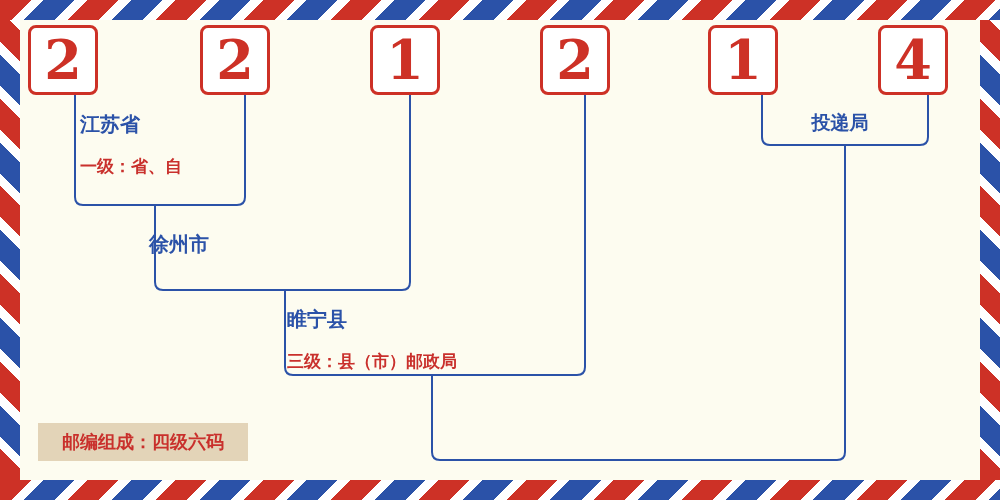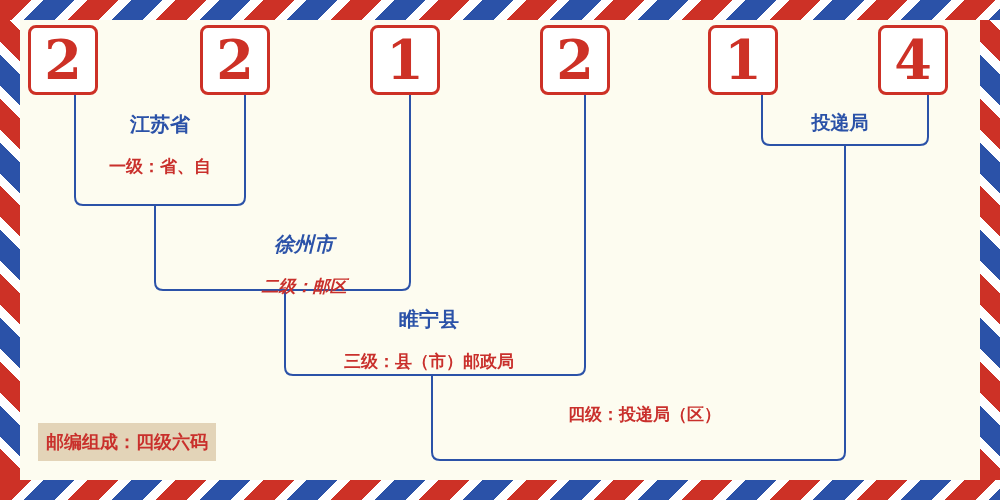--- a/index.html
+++ b/index.html
@@ -19,35 +19,35 @@
 
   .connectors{ position:absolute; left:0; top:0; z-index:2; }
   .connectors path{ fill:none; stroke:var(--blue,#2b50a0); stroke-width:2; }
 
   .digit-box{ position:absolute; top:25px; width:70px; height:70px; background:#fff;
     border:3px solid var(--red,#cd3126); border-radius:8px;
     display:flex; align-items:center; justify-content:center; z-index:3; }
   .digit{ font-family:"DejaVu Serif",serif; font-weight:bold; font-size:54px; line-height:1;
     color:var(--red,#cd3126); }
 
-  .level{ position:absolute; text-align:center; z-index:3; }
+  .level{ position:absolute; z-index:3; }
   .lvl-name{ color:var(--blue,#2b52a8); font-weight:bold; font-size:20px; line-height:1.15; }
   .lvl-desc{ color:var(--red2,#c9302c); font-weight:bold; font-size:17px; margin-top:18px; line-height:1.5; }
   .level1{ left:80px;  top:113px; width:160px; }
-  .level2{ left:157px; top:233px; width:294px;font-style:italic; }
+  .level2{ left:149px; top:233px; width:294px; }
   .level3{ left:287px; top:308px; width:284px; }
   .level4{ left:452px; top:392px; width:385px; }
   .level4 .lvl-desc{ margin-top:10px; }
 
   .delivery{ position:absolute; left:762px; top:110px; width:156px; text-align:center;
     color:var(--blue,#2b52a8); font-weight:bold; font-size:19px; z-index:3; }
 
   .footer-badge{ position:absolute; left:38px; top:423px; display:inline-block;
     background:var(--tan,#e3d4b8); color:var(--red2,#c9302c); font-weight:bold; font-size:18px;
-    padding:7px 8px; z-index:3; }
+    padding:7px 24px; z-index:3; }
 </style>
 </head>
 <body>
 
 <div class="stage">
 
   <div class="strip top"></div>
   <div class="strip bottom"></div>
   <div class="strip left"></div>
   <div class="strip right"></div>
@@ -81,29 +81,27 @@
 
   <div class="level level1">
     <div class="lvl-name">江苏省</div>
     <div class="lvl-desc">
       <div>一级：省、自</div>
     </div>
   </div>
 
   <div class="level level2">
     <div class="lvl-name">徐州市</div>
-    <div class="lvl-desc">二级：邮区</div>
   </div>
 
   <div class="level level3">
     <div class="lvl-name">睢宁县</div>
     <div class="lvl-desc">三级：县（市）邮政局</div>
   </div>
 
   <div class="level level4">
-    <div class="lvl-desc">四级：投递局（区）</div>
   </div>
 
   <div class="delivery">投递局</div>
 
   <div class="footer-badge">邮编组成：四级六码</div>
 
 </div>
 
 </body></html>

